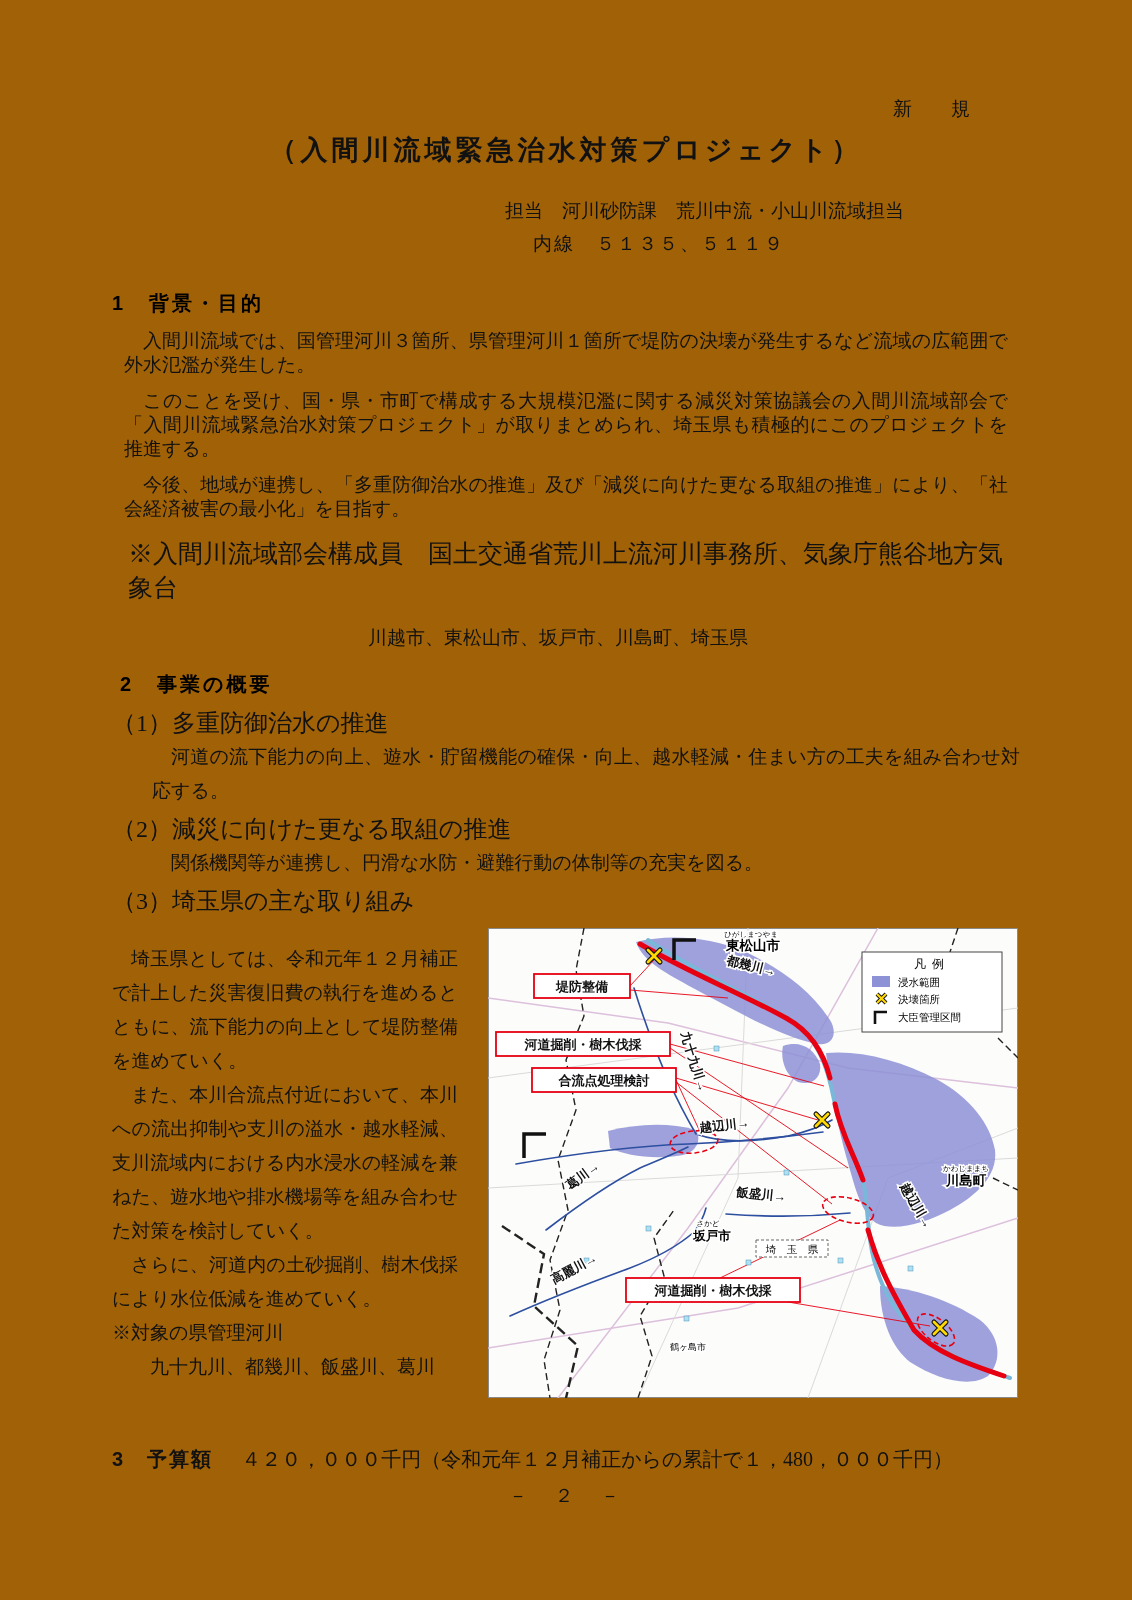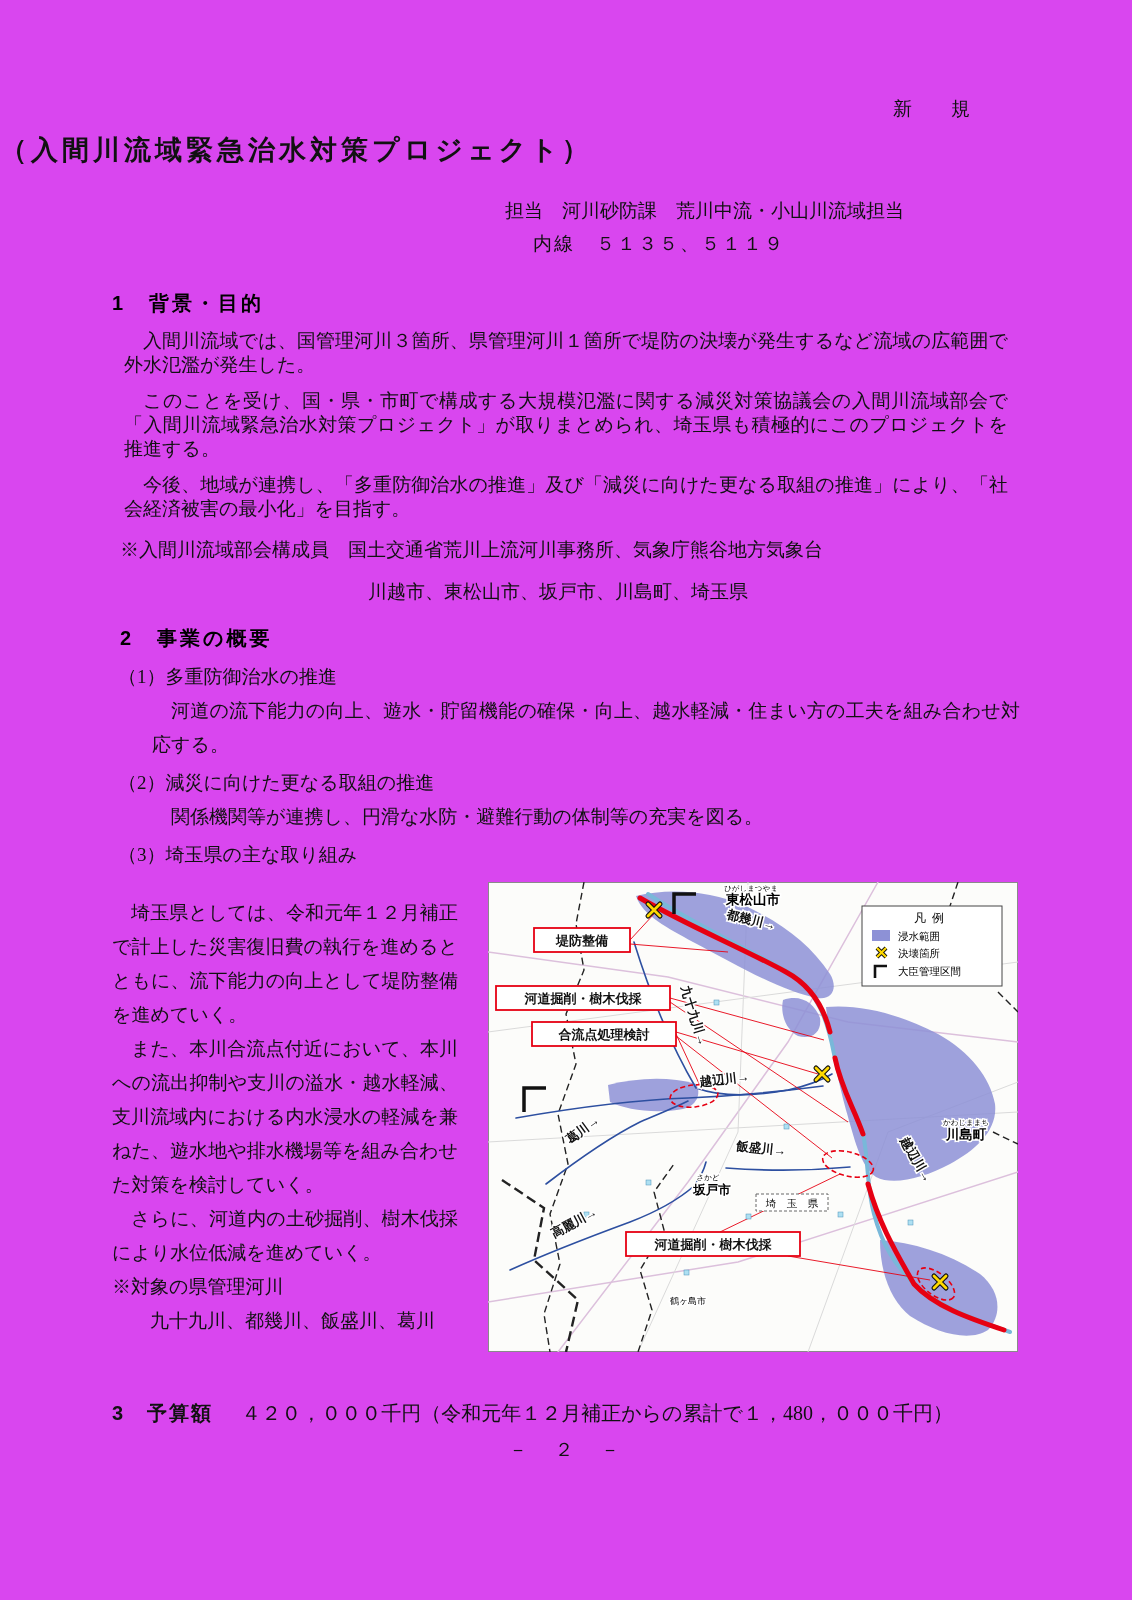--- a/index.html
+++ b/index.html
@@ -1,43 +1,43 @@
 <!DOCTYPE html>
 <html><head>
 <meta charset="utf-8">
 <style>
   html,body { margin:0; padding:0; background:#ffffff; }
   .page {
     position:relative; width:1132px; height:1600px; margin:0 auto;
-    background:#d946ef; color:#111;
+    background:#a16207; color:#111;
     font-family:"Liberation Serif","DejaVu Serif",serif;
     overflow:hidden;
   }
   .tag {
     padding:96px 152px 0 0; text-align:right;
     font-size:19px; letter-spacing:10px;
   }
   .title {
-    margin:10px 0 26px; text-align:left;
+    margin:10px 0 26px; text-align:center;
     font-size:27px; font-weight:bold; letter-spacing:4px;
     font-family:"Liberation Sans","DejaVu Sans",sans-serif;
   }
   .contact { margin-left:505px; font-size:19px; line-height:33px; }
   .contact .c2 { padding-left:48px; }
   .contact .c3 { padding-left:28px; letter-spacing:2px; }
   .content { padding:14px 112px 0 112px; }
   h2.sec {
     margin:16px 0 8px; font-size:20px; font-weight:bold; letter-spacing:3px;
     font-family:"Liberation Sans","DejaVu Sans",sans-serif; color:#000;
   }
   h2.sec2 { margin-left:8px; }
   .para { margin:12px; font-size:19px; line-height:24px; text-align:justify; text-indent:1em; }
-  .note  { margin:8px; font-size:19px; line-height:34px; }
+  .note  { margin:16px; font-size:25px; line-height:34px; }
   .note2 { margin:0 0 0 256px; font-size:19px; line-height:34px; }
-  .item-title { margin:4px 6px 0; font-size:19px; line-height:34px; }
+  .item-title { margin:4px 0 0; font-size:24px; line-height:34px; }
   .item-body  { margin:0; padding-left:40px; font-size:19px; line-height:34px; text-align:justify; text-indent:1em; }
   .row { display:flex; justify-content:space-between; margin-top:6px;align-items:center; }
   .leftcol { width:346px; }
   .leftcol p { margin:0; font-size:19px; line-height:34px; text-align:justify; }
   .leftcol .ind { text-indent:1em; }
   .leftcol .riv { padding-left:2em; }
   .mapwrap { width:532px; margin-top:4px; }
   .budget { margin:44px 0 0; font-size:20px; }
   .budget .bhead { font-family:"Liberation Sans","DejaVu Sans",sans-serif; font-weight:bold; letter-spacing:2px; }
   .budget .bamt { margin-left:28px; }

